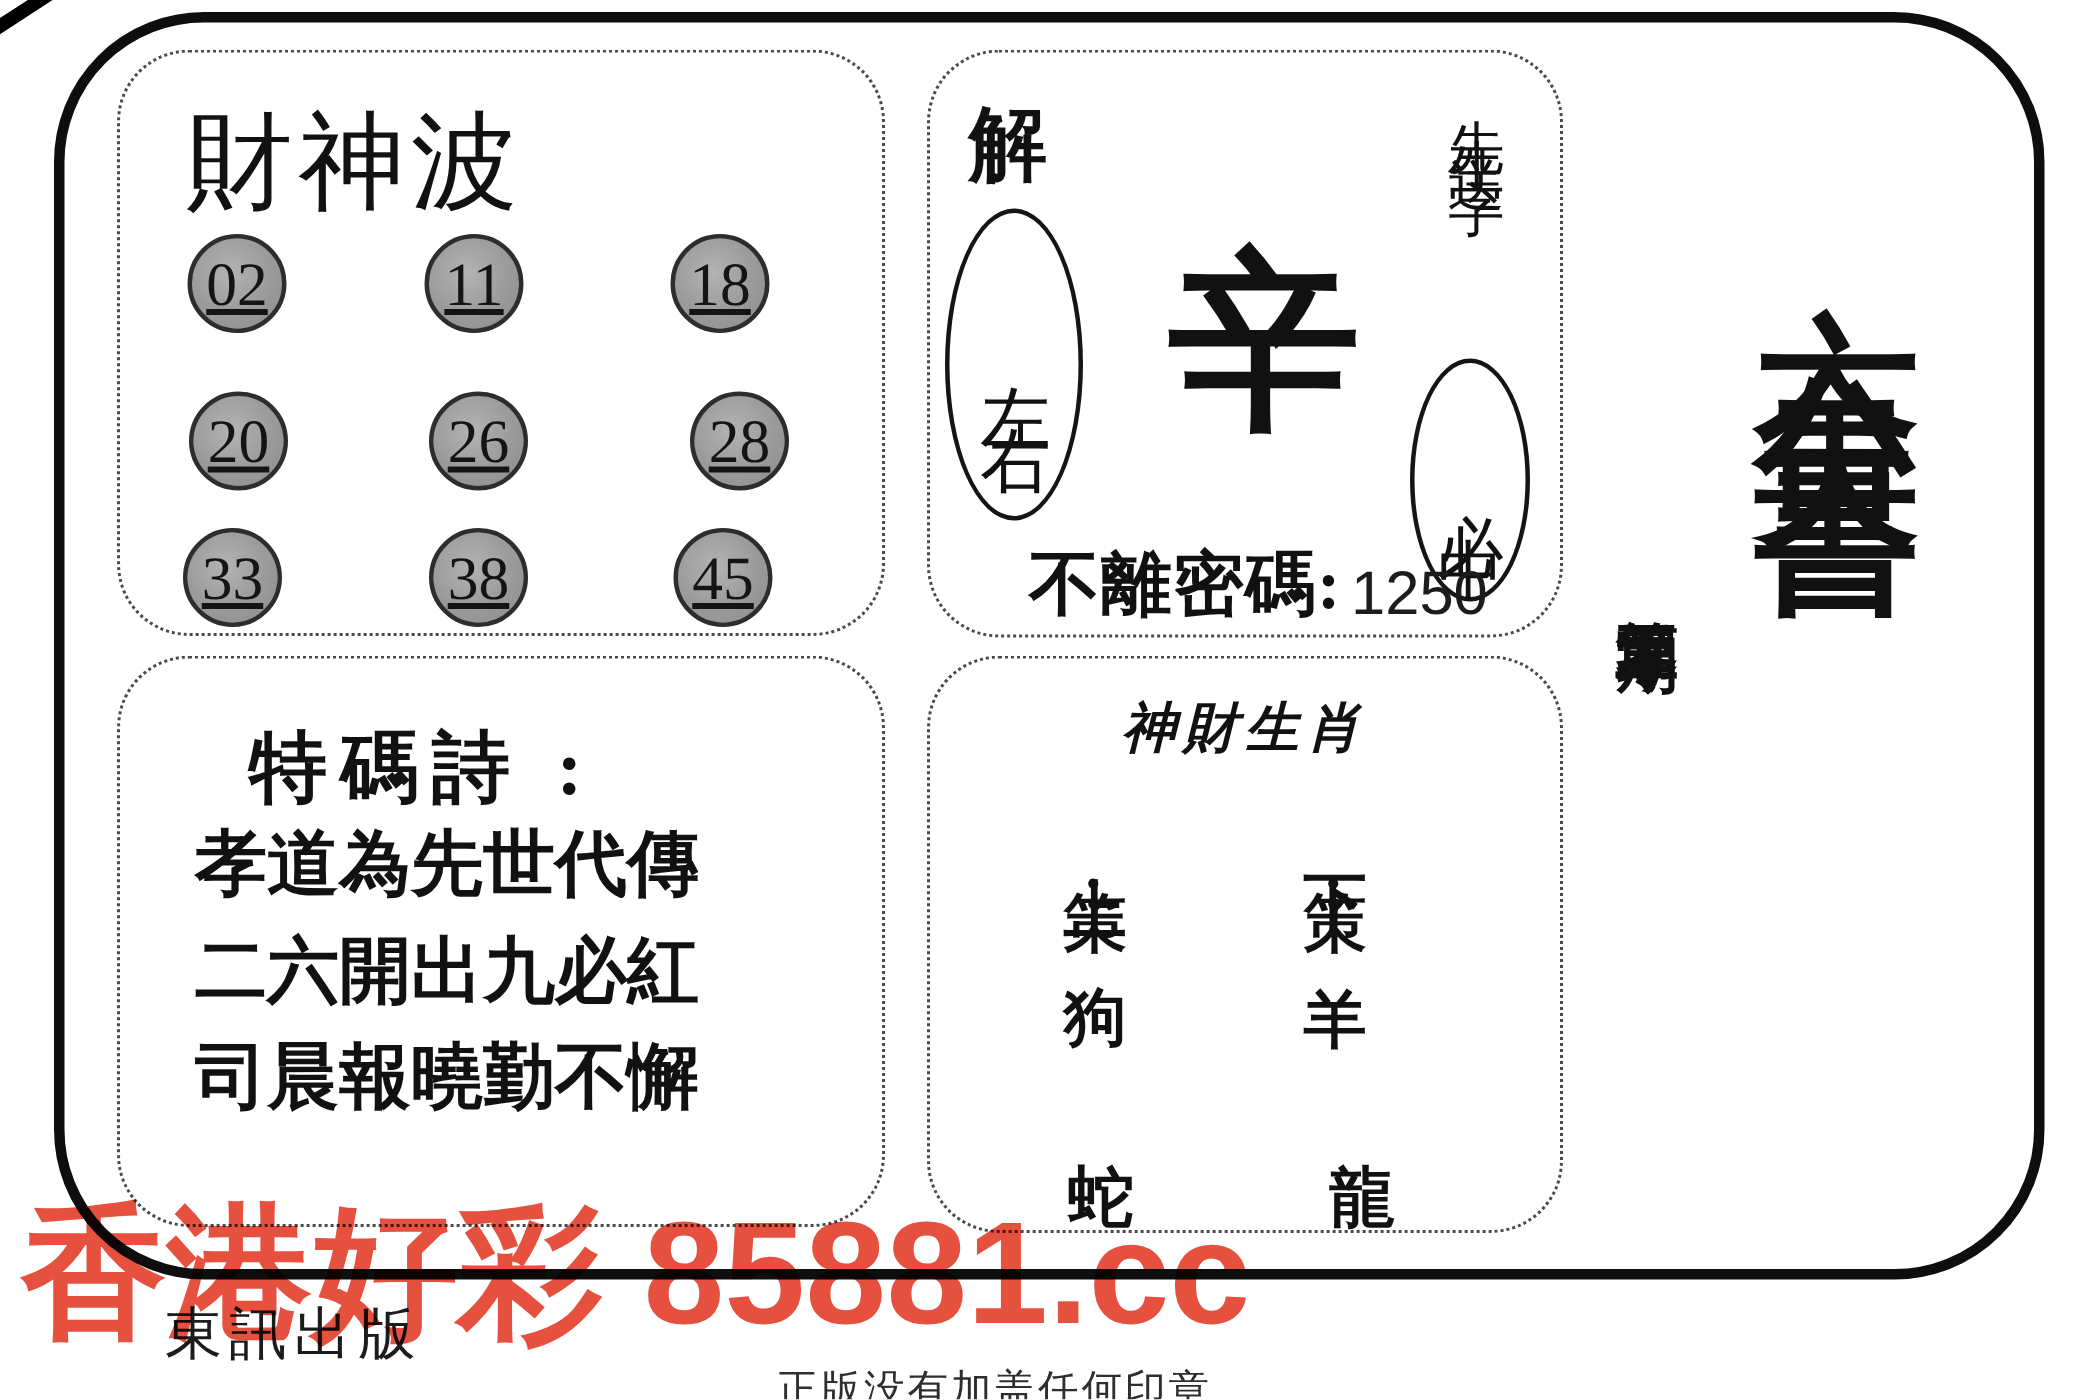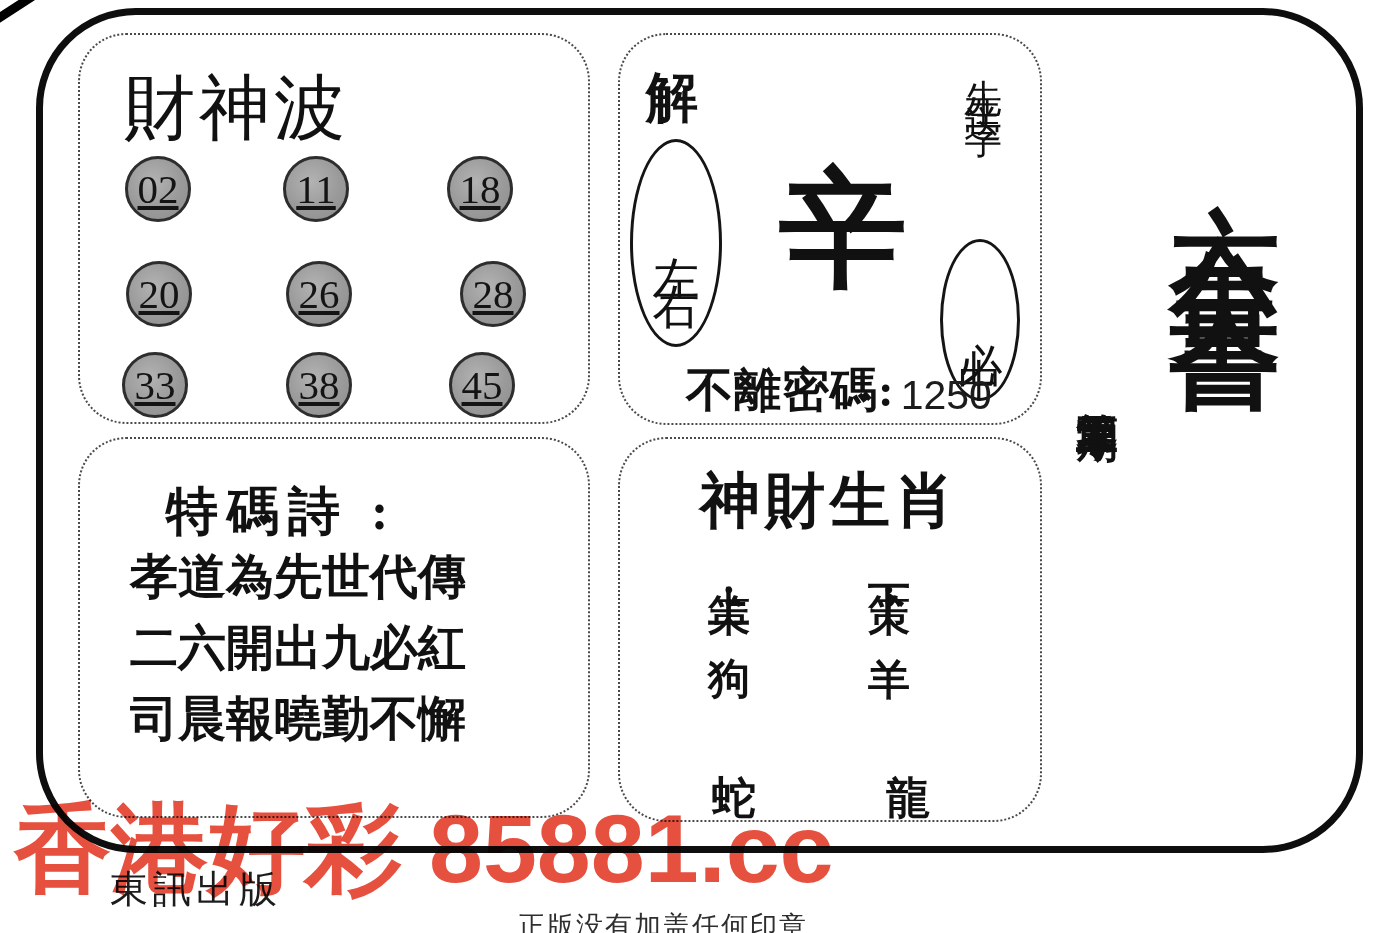--- a/index.html
+++ b/index.html
@@ -65,21 +65,21 @@
     position:absolute;left:1170px;top:112px;height:620px;font-size:110px;
     letter-spacing:34px;font-weight:600;
   }
   .issue-no{position:absolute;left:1076px;top:380px;font-size:42px;font-weight:700;letter-spacing:2px;}
 
   
   .poem-title{position:absolute;left:86px;top:38px;font-size:52px;font-weight:900;letter-spacing:9px;font-family:Liberation Serif, serif;}
   .poem-lines{position:absolute;left:50px;top:102px;font-size:48px;font-weight:700;line-height:71px;letter-spacing:0px;white-space:nowrap;}
 
   
-  .zodiac-title{position:absolute;left:0;right:0;top:22px;text-align:center;font-size:60px;font-weight:900;letter-spacing:5px;}
+  .zodiac-title{position:absolute;left:0;right:0;top:22px;text-align:center;font-size:36px;font-weight:900;letter-spacing:5px;font-style:italic;}
   .zodiac-col{position:absolute;top:112px;font-size:42px;font-weight:600;letter-spacing:9px;}
   #zodiac-upper{left:88px;}
   #zodiac-lower{left:248px;}
   .zodiac-extra{position:absolute;top:330px;font-size:44px;font-weight:600;}
   #zodiac-upper-extra{left:92px;}
   #zodiac-lower-extra{left:266px;}
 
   
   .watermark{
     position:absolute;left:14px;top:800px;font-size:97px;font-weight:900;line-height:1;

